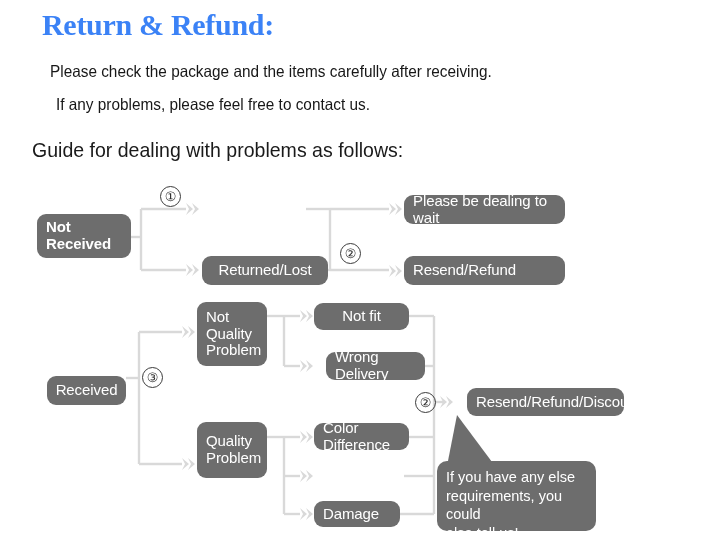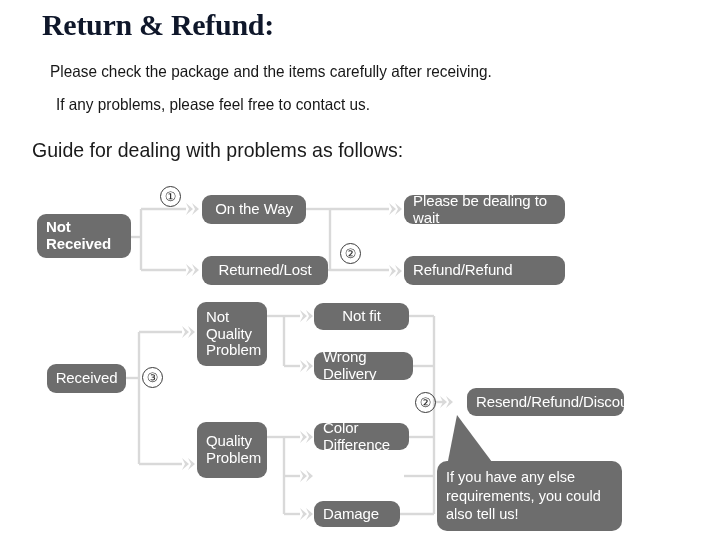--- a/index.html
+++ b/index.html
@@ -11,21 +11,21 @@
     position:relative;
   }
   #root{position:relative;width:716px;height:536px;}
 
   .title{
     position:absolute;left:42px;top:8px;
     font-family:"Liberation Serif", serif;
     font-weight:bold;
     font-size:30px;
     letter-spacing:-0.3px;
-    color:#0f172a;
+    color:#3b82f6;
     white-space:nowrap;
   }
   .line1{
     position:absolute;left:50px;top:62px;
     font-size:16.5px;color:#171717;white-space:nowrap;
     transform:scaleX(0.93);transform-origin:left center;
   }
   .line2{
     position:absolute;left:56px;top:95px;
     font-size:16.5px;color:#171717;white-space:nowrap;
@@ -70,21 +70,21 @@
     font-size:13px;
     font-family:"Liberation Serif", serif;
     display:flex;align-items:center;justify-content:center;
     background:transparent;
     box-sizing:border-box;
   }
 
   
   .callout{
     position:absolute;
-    left:437px;top:461px;width:185px;height:70px;
+    left:437px;top:461px;width:159px;height:70px;
     background:#6d6d6d;
     border-radius:10px;
     color:#fff;
     font-size:14.5px;
     line-height:1.28;
     padding:7px 9px 0 9px;
     box-sizing:border-box;
     white-space:pre-line;
     z-index:3;
   }
@@ -158,40 +158,39 @@
     <path class="wire" d="M409,437 L434,437"></path>
     <path class="wire" d="M404,476 L434,476"></path>
     <path class="wire" d="M400,514 L434,514"></path>
     <path class="wire" d="M434,316 L434,514"></path>
     <path class="wire" d="M434,402 L445,402"></path>
     <use href="#chevron" x="440" y="396"></use>
   </svg>
 
   <div class="box center" style="left:37px;top:214px;width:94px;height:44px;font-weight:bold;">Not Received</div>
 
-  <div class="box center" style="left:202px;top:195px;width:104px;height:29px;">On the Way</div>
 
   <div class="box center" style="left:202px;top:256px;width:126px;height:29px;">Returned/Lost</div>
 
   <div class="box" style="left:404px;top:195px;width:161px;height:29px;">Please be dealing to wait</div>
 
-  <div class="box" style="left:404px;top:256px;width:161px;height:29px;">Refund/Refund</div>
-
-  <div class="box center" style="left:47px;top:364px;width:79px;height:29px;">Received</div>
+  <div class="box" style="left:404px;top:256px;width:161px;height:29px;">Resend/Refund</div>
+
+  <div class="box center" style="left:47px;top:376px;width:79px;height:29px;">Received</div>
 
   <div class="box" style="left:197px;top:302px;width:70px;height:64px;align-items:center;">Not
 Quality
 Problem</div>
 
   <div class="box" style="left:197px;top:422px;width:70px;height:56px;align-items:center;">Quality
 Problem</div>
 
   <div class="box center" style="left:314px;top:303px;width:95px;height:27px;">Not fit</div>
 
-  <div class="box" style="left:314px;top:352px;width:99px;height:28px;">Wrong Delivery</div>
+  <div class="box" style="left:326px;top:352px;width:99px;height:28px;">Wrong Delivery</div>
 
   <div class="box" style="left:314px;top:423px;width:95px;height:27px;">Color Difference</div>
 
 
   <div class="box" style="left:314px;top:501px;width:86px;height:26px;">Damage</div>
 
   <div class="box" style="left:453px;top:388px;width:157px;height:28px;z-index:4;margin-left:14px;">Resend/Refund/Discount</div>
 
   <svg class="tail" viewBox="0 0 70 62">
     <path d="M20,7 L58,58 L10,58 Z" fill="#6d6d6d"></path>

